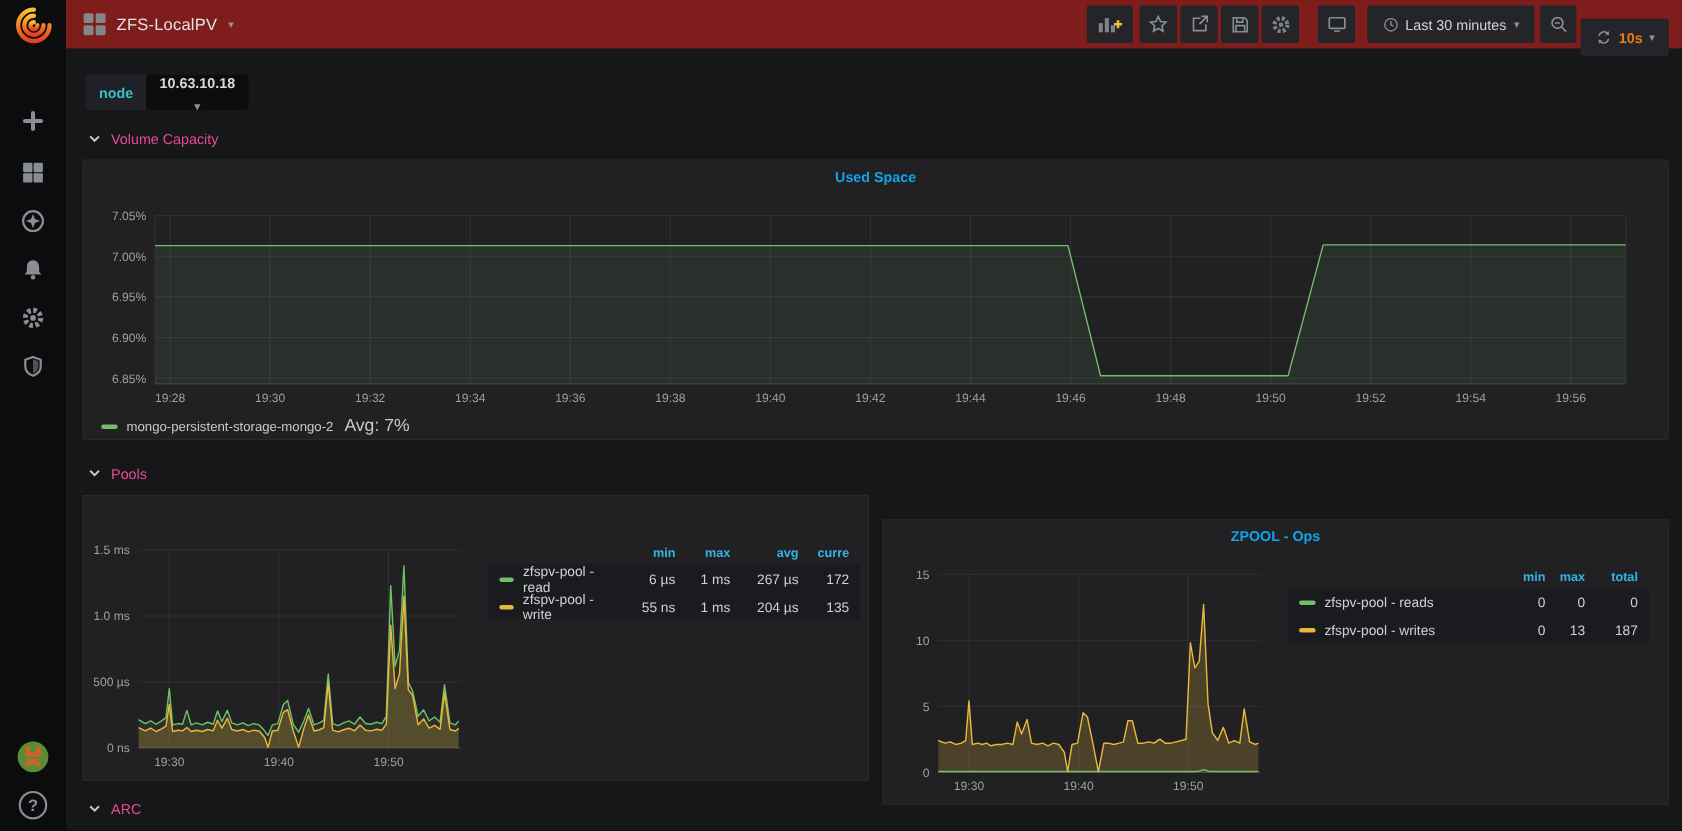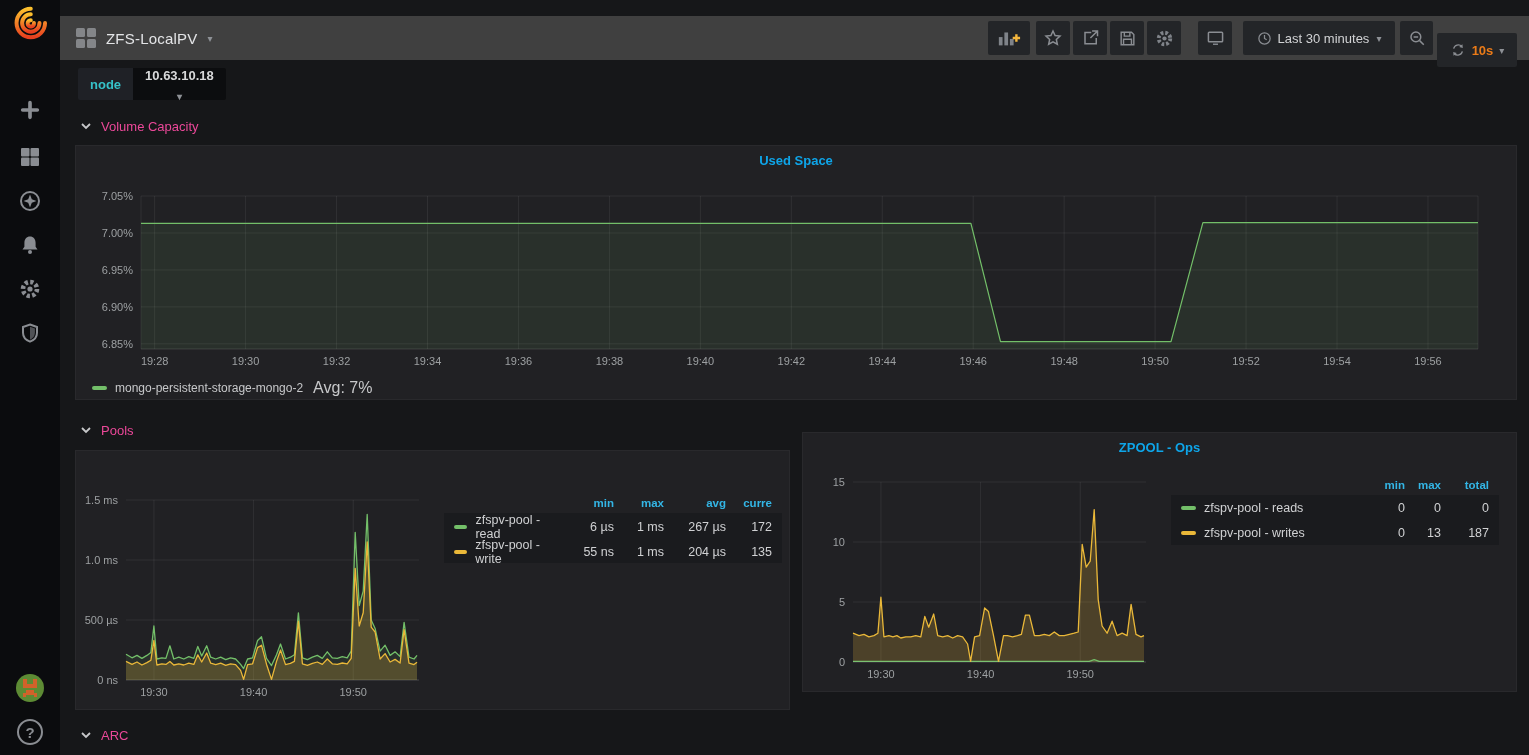--- a/index.html
+++ b/index.html
@@ -10,21 +10,21 @@
   
   .sidebar { position:absolute; left:0; top:0; width:60px; height:755px; background:#0b0c0e; z-index:5; }
   .side-item { position:absolute; left:10px; width:40px; height:40px; display:flex; align-items:center; justify-content:center; cursor:pointer; }
   .side-item svg { display:block; }
   .icon-stroke { stroke:#8a8d92; fill:none; stroke-width:2; }
   .icon-fill { fill:#8a8d92; }
   .help-circle { width:26px; height:26px; border:2px solid #8a8d92; border-radius:50%;
                  color:#8a8d92; font-size:15px; font-weight:bold; display:flex; align-items:center; justify-content:center; }
 
   
-  .navbar { position:absolute; left:60px; top:16px; width:1469px; height:44px; background:#404040; }
+  .navbar { position:absolute; left:60px; top:0; width:1469px; height:44px; background:#7f1d1d; }
   .nav-title-group { position:absolute; left:16px; top:0; height:44px; display:flex; align-items:center; gap:10px; cursor:pointer; }
   .grid-icon { display:grid; grid-template-columns:9px 9px; grid-template-rows:9px 9px; gap:2px; }
   .grid-icon i { background:#848689; border-radius:1.5px; }
   .nav-title { color:#e3e4e6; font-size:15px; font-weight:500; letter-spacing:.2px; }
   .caret { color:#8e9196; font-size:10px; }
   .btn { position:absolute; top:5px; height:34px; background:#232528; border-radius:2px;
          display:flex; align-items:center; justify-content:center; cursor:pointer; color:#7f8389; }
   .btn svg { display:block; }
   .tp-text { color:#d2d3d5; font-size:13px; margin:0 7px 0 6px; }
   .orange { color:#eb7b18; font-weight:700; font-size:13px; }
@@ -340,21 +340,21 @@
             <span>zfspv-pool - write</span>
           </span>
         <span class="lc">55 ns</span>
         <span class="lc">1 ms</span>
         <span class="lc">204 µs</span>
         <span class="lc">135</span>
       </div>
     </div>
   </div>
 
-  <div class="panel" style="left:802px;top:432px;width:715px;height:260px;">
+  <div class="panel" style="left:802px;top:472px;width:715px;height:260px;">
     <div class="panel-title">ZPOOL - Ops</div>
     <svg class="chart" width="715" height="260">
         <line x1="77.90476190476191" x2="77.90476190476191" y1="49" y2="229" stroke="rgba(255,255,255,0.07)"></line>
         <line x1="177.56462585034012" x2="177.56462585034012" y1="49" y2="229" stroke="rgba(255,255,255,0.07)"></line>
         <line x1="277.2244897959184" x2="277.2244897959184" y1="49" y2="229" stroke="rgba(255,255,255,0.07)"></line>
         <line x1="50" x2="343" y1="49" y2="49" stroke="rgba(255,255,255,0.07)"></line>
         <line x1="50" x2="343" y1="109" y2="109" stroke="rgba(255,255,255,0.07)"></line>
         <line x1="50" x2="343" y1="169" y2="169" stroke="rgba(255,255,255,0.07)"></line>
         <line x1="50" x2="343" y1="229" y2="229" stroke="rgba(255,255,255,0.07)"></line>
         <path d="M50.0 229.0 L50.0 228.3 L286.2 228.3 L291.2 226.6 L296.2 228.3 L341.0 228.3 L341.0 229.0 Z" fill="rgba(115,191,105,0.10)" stroke="none"></path>

